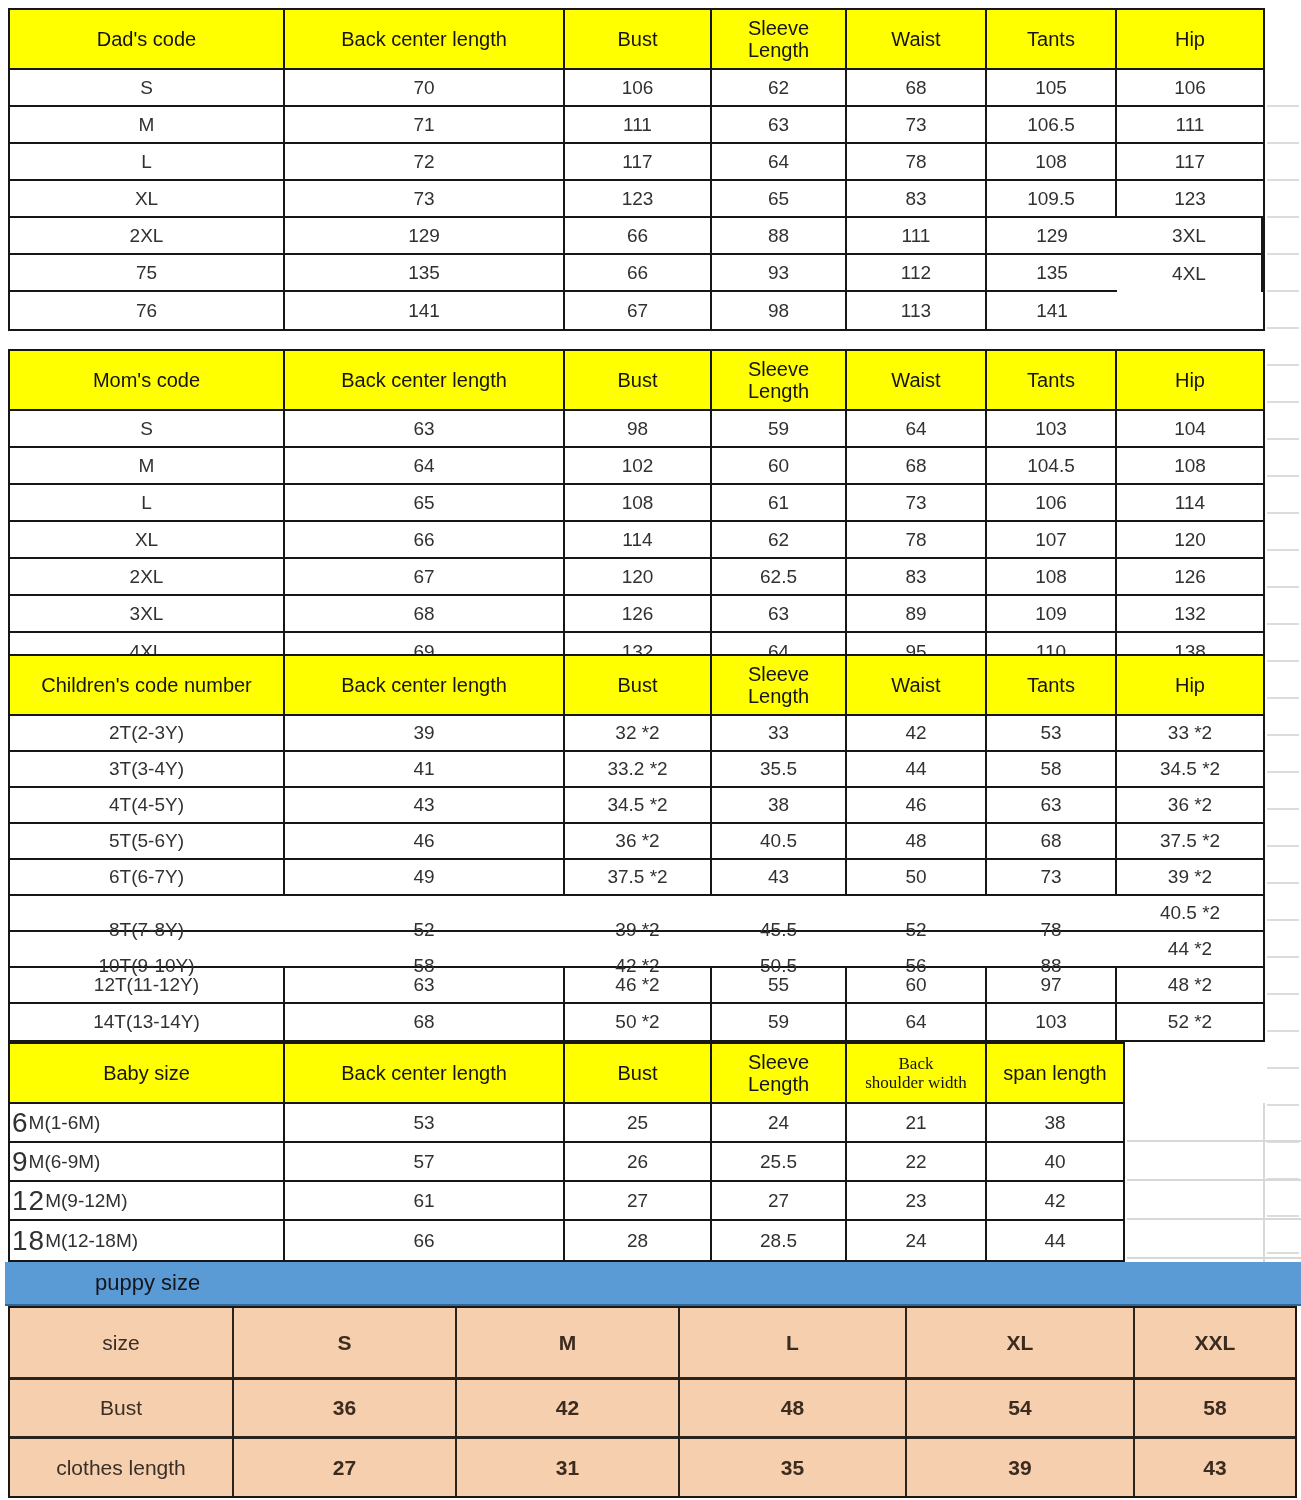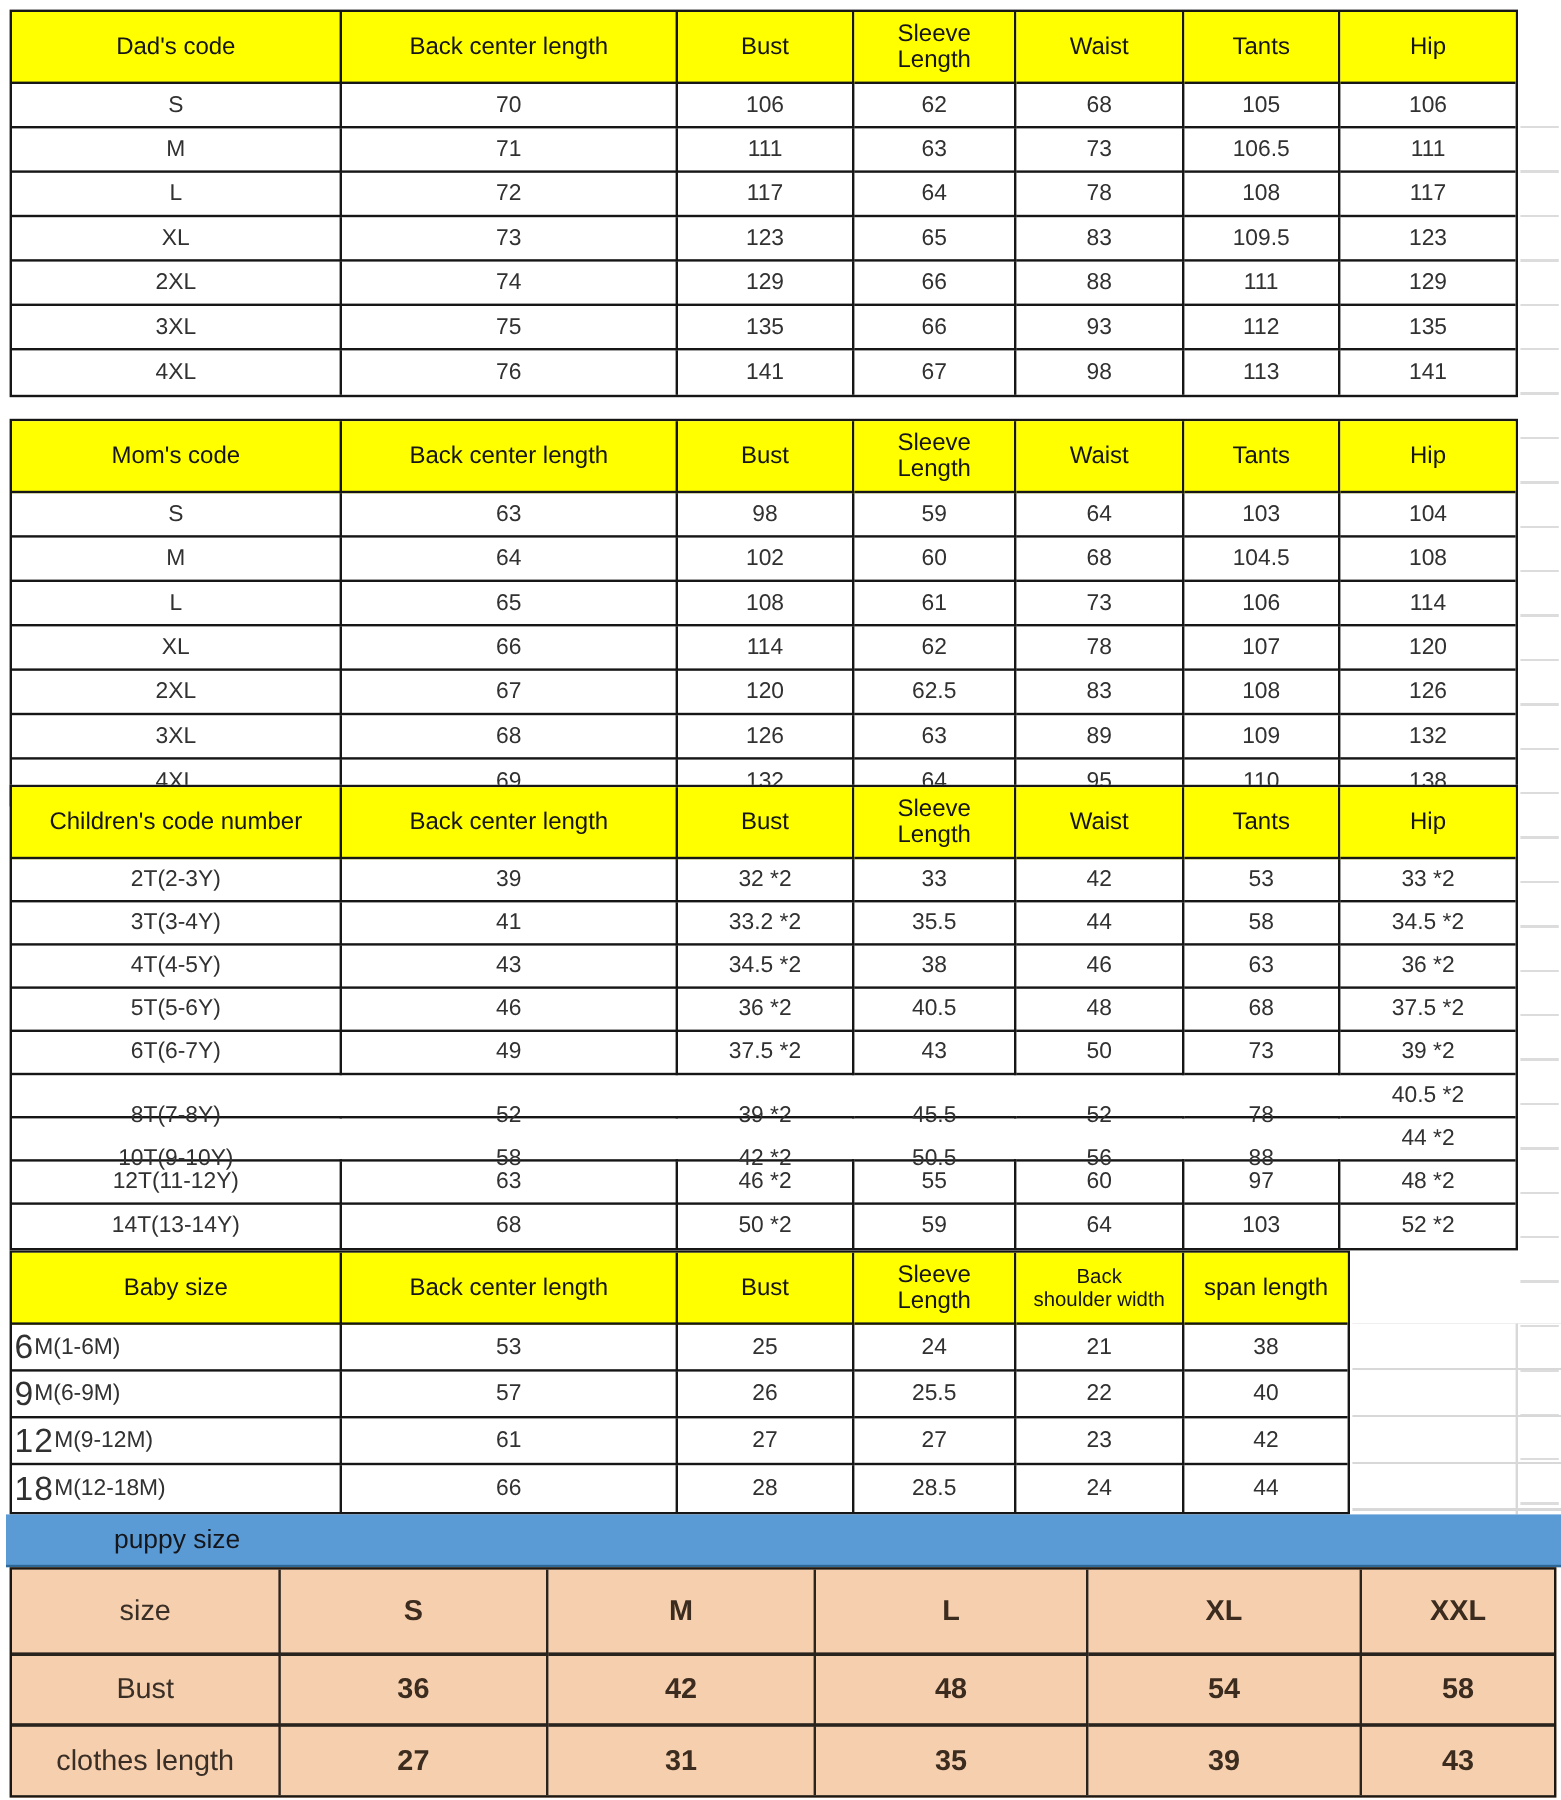--- a/index.html
+++ b/index.html
@@ -6,21 +6,21 @@
   body{width:1301px;height:1500px;position:relative;font-family:"Liberation Sans",sans-serif;overflow:hidden;}
   .sheet{position:absolute;inset:0;background:#ffffff;}
 
   
   .ftable{position:absolute;left:8px;display:grid;background:#ffffff;border:2px solid #161616;box-sizing:border-box;}
   .ftable .c{border-right:2px solid #161616;border-bottom:2px solid #161616;display:flex;align-items:center;justify-content:center;
     font-size:19px;color:#313131;box-sizing:border-box;text-align:center;line-height:1.12;white-space:pre-line;}
   .ftable .c.lastcol{border-right:none;}
   .ftable .c.lastrow{border-bottom:none;text-align:center;}
   .ftable .c.hdr{background:#ffff00;font-size:20px;color:#151515;}
-  .ftable .c.hdr.small{font-size:17px;}
+  .ftable .c.hdr.small{font-size:17px;font-family:Liberation Serif, serif;}
   .ftable .c.left{justify-content:flex-start;padding-left:2px;text-align:left;}
   .bignum{font-size:28px;letter-spacing:1px;}
   .blue{color:#2e7fd0;}
   .navy{color:#1f3864;margin-top:34px;}
   .red{color:#e8282d;}
   .dark{color:#313131;}
 
   
   .gutter-top{position:absolute;left:1267px;top:70px;width:32px;height:1190px;
     background:repeating-linear-gradient(to bottom,transparent 0 35px,#dcdcdc 35px 37px);}
@@ -28,21 +28,21 @@
     background:repeating-linear-gradient(to bottom,transparent 0 37px,#d8d8d8 37px 39px);}
   .vfaint{position:absolute;left:1263px;top:1103px;width:2px;height:159px;background:#d8d8d8;}
 
   
   #puppy-band{position:absolute;left:5px;top:1262px;width:1296px;height:44px;background:#5b9bd5;
     border-bottom:2px solid #2d6899;box-sizing:border-box;display:flex;align-items:center;}
   #puppy-band span{margin-left:90px;font-size:22px;color:#14161c;text-align:right;}
   #t-puppy{position:absolute;left:8px;top:1306px;display:grid;background:#f6cfae;border:2px solid #1c1712;box-sizing:border-box;
     grid-template-columns:224px 223px 223px 227px 228px 160px;grid-template-rows:72px 59px 57px;}
   #t-puppy .c{border-right:2px solid #2a241e;border-bottom:3px solid #2a241e;display:flex;align-items:center;justify-content:center;
-    box-sizing:border-box;font-size:24px;color:#3a2f26;}
+    box-sizing:border-box;font-size:21px;color:#3a2f26;}
   #t-puppy .c.lastcol{border-right:none;}
   #t-puppy .c.lastrow{border-bottom:none;}
   #t-puppy .c.val{font-weight:700;color:#3b2c1f;}
 </style>
 </head>
 <body>
 
 <div class="sheet">
   <div class="gutter-top"></div>
   <div class="gutter-baby"></div>
@@ -79,21 +79,20 @@
       <div class="c dark">108</div>
       <div class="c dark lastcol">117</div>
       <div class="c dark">XL</div>
       <div class="c dark">73</div>
       <div class="c dark">123</div>
       <div class="c dark">65</div>
       <div class="c dark">83</div>
       <div class="c dark">109.5</div>
       <div class="c dark lastcol">123</div>
       <div class="c dark">2XL</div>
-      <div class="c dark">74</div>
       <div class="c dark">129</div>
       <div class="c dark">66</div>
       <div class="c dark">88</div>
       <div class="c dark">111</div>
       <div class="c dark lastcol">129</div>
       <div class="c dark">3XL</div>
       <div class="c dark">75</div>
       <div class="c dark">135</div>
       <div class="c dark">66</div>
       <div class="c dark">93</div>

